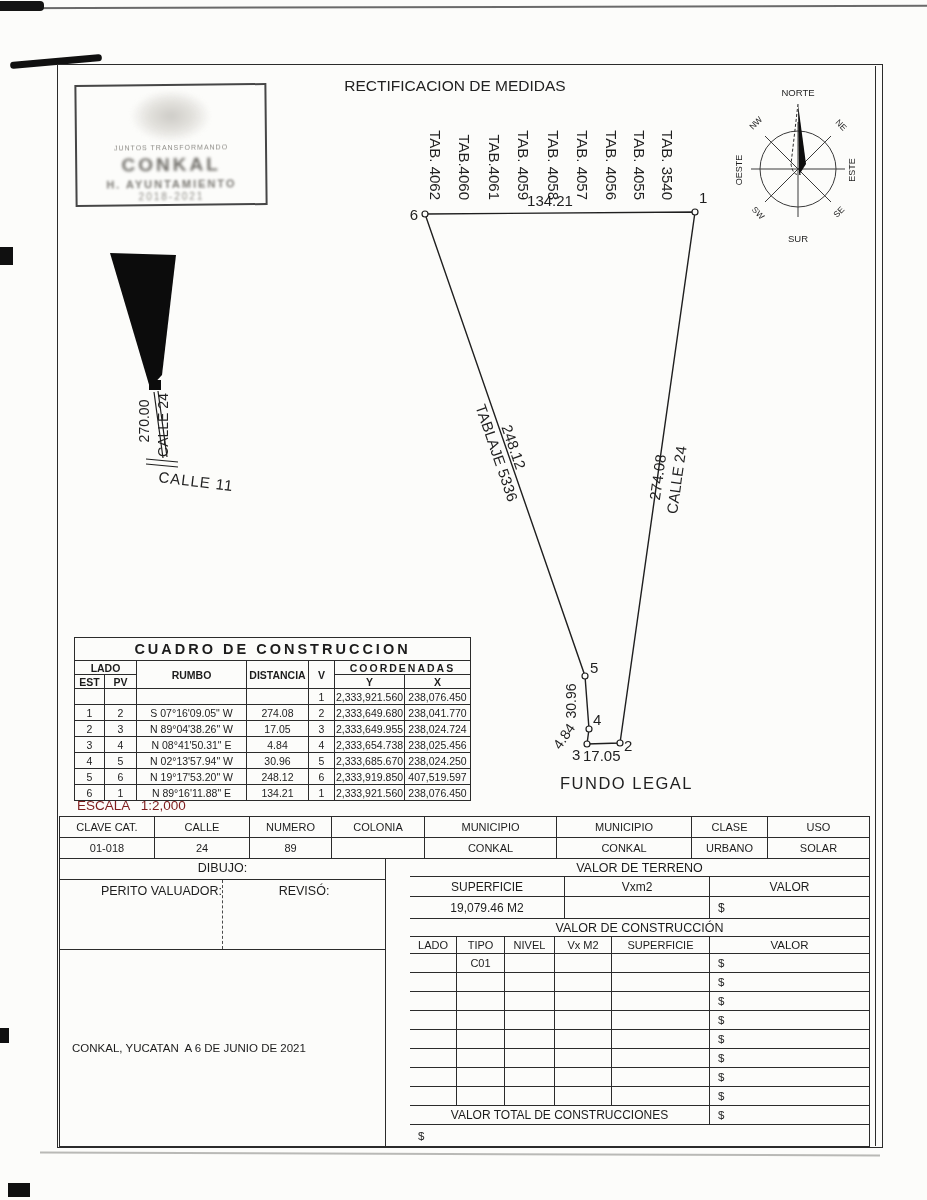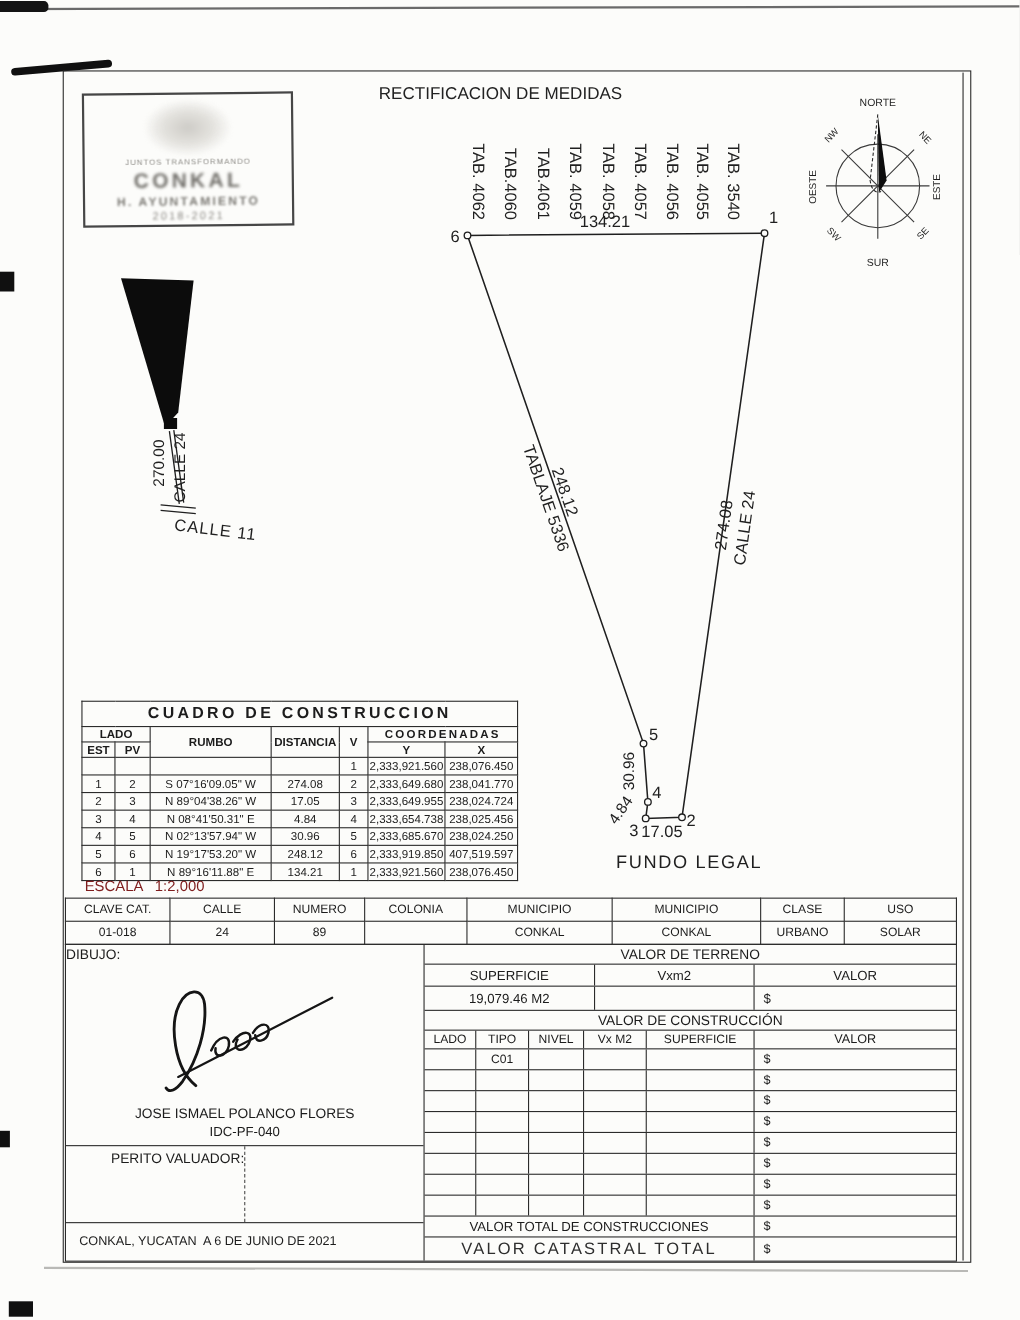--- a/index.html
+++ b/index.html
@@ -40,31 +40,31 @@
   .cuadro .coord{letter-spacing:2px;}
   .escala{position:absolute;left:77px;top:798px;font-size:13.5px;white-space:pre;color:#7f1d1d;}
   
   .info{position:absolute;left:59px;top:816px;border-collapse:collapse;table-layout:fixed;}
   .info td{border:1.4px solid #2b2b2b;height:20px;font-size:11px;text-align:center;padding:0;white-space:nowrap;overflow:hidden;}
   
   .bottom{position:absolute;left:59px;top:858px;width:811px;height:289px;border:1.4px solid #2b2b2b;
           box-sizing:border-box;display:flex;}
   .bcol-left{width:326px;border-right:1.4px solid #2b2b2b;box-sizing:border-box;display:flex;flex-direction:column;}
   .bcol-right{flex:1;display:flex;flex-direction:column;}
-  .dibujo-label{height:20px;text-align:left;font-size:12.5px;padding-top:2px;box-sizing:border-box;}
+  .dibujo-label{height:20px;text-align:center;font-size:12.5px;padding-top:2px;box-sizing:border-box;}
   .sig-area{height:162px;position:relative;}
   .sig-name{position:absolute;left:0;right:0;bottom:22px;text-align:center;font-size:12.5px;}
   .sig-id{position:absolute;left:0;right:0;bottom:5px;text-align:center;font-size:12px;}
   .perito-row{height:70px;border-top:1.4px solid #2b2b2b;display:flex;box-sizing:border-box;}
   .perito-cell{width:163px;border-right:1.2px dashed #4a4a4a;box-sizing:border-box;text-align:right;
                font-size:12.5px;padding-top:4px;}
   .reviso-cell{flex:1;text-align:center;font-size:12.5px;padding-top:4px;}
   .date-row{flex:1;border-top:1.4px solid #2b2b2b;display:flex;align-items:center;box-sizing:border-box;
             font-size:11.5px;padding-left:12px;white-space:pre;}
-  .vrow{border-bottom:1.3px solid #2b2b2b;box-sizing:border-box;display:flex;}
+  .vrow{border-bottom:1.3px solid #2b2b2b;box-sizing:border-box;display:flex;margin-left:24px;}
   .vtitle{height:18px;align-items:center;justify-content:center;font-size:12.5px;display:flex;}
   .vt-head{height:20px;}
   .vt-val{height:22px;}
   .vt-c1{width:155px;border-right:1.3px solid #2b2b2b;box-sizing:border-box;display:flex;align-items:center;justify-content:center;font-size:12px;}
   .vt-c2{width:145px;border-right:1.3px solid #2b2b2b;box-sizing:border-box;display:flex;align-items:center;justify-content:center;font-size:12px;}
   .vt-c3{flex:1;display:flex;align-items:center;font-size:12px;padding-left:8px;box-sizing:border-box;}
   .vt-c3.center{justify-content:center;padding-left:0;}
   .vc-head{height:17px;font-weight:normal;}
   .vc-row{height:19px;}
   .c-grupo{width:47px}.c-tipo{width:48px}.c-nivel{width:50px}.c-vxm2{width:57px}.c-sup{width:98px}
@@ -326,35 +326,23 @@
       <td>URBANO</td>
           <td>SOLAR</td>
     </tr>
   </tbody>
     </table>
 
   <div class="bottom">
 
     <div class="bcol-left">
       <div class="dibujo-label">DIBUJO:</div>
-      <div class="sig-area">
-        <svg width="326" height="118" viewBox="0 0 326 118">
-          <g fill="none" stroke="#151515" stroke-linecap="round">
-            <path d="M102,100 L242,28" stroke-width="2"></path>
-            <path d="M118,108 C98,92 94,52 103,34 C110,20 124,18 126,34 C128,56 120,84 106,104 C100,112 94,115 91,110" stroke-width="2.6"></path>
-            <path d="M132,76 c6,-14 18,-16 16,-4 c-2,10 -14,12 -12,2" stroke-width="2.2"></path>
-            <path d="M152,68 c8,-12 20,-10 14,2 c-5,9 -16,6 -10,-4" stroke-width="2.2"></path>
-            <path d="M170,60 c6,-10 16,-10 14,0 c-2,8 -12,10 -12,2" stroke-width="2.2"></path>
-          </g>
-        </svg>
-        <div class="sig-name">JOSE ISMAEL POLANCO FLORES</div>
-        <div class="sig-id">IDC-PF-040</div>
-      </div>
       <div class="perito-row">
         <div class="perito-cell">PERITO VALUADOR:</div>
+        <div class="reviso-cell">REVISÓ:</div>
       </div>
       <div class="date-row">CONKAL, YUCATAN  A 6 DE JUNIO DE 2021</div>
     </div>
 
     <div class="bcol-right">
       <div class="vrow vtitle">VALOR DE TERRENO</div>
       <div class="vrow vt-head">
         <div class="vt-c1">SUPERFICIE</div>
         <div class="vt-c2">Vxm2</div>
         <div class="vt-c3 center">VALOR</div>
@@ -435,19 +423,18 @@
         <div class="c-nivel"></div>
         <div class="c-vxm2"></div>
         <div class="c-sup"></div>
         <div class="c-valor">$</div>
       </div>
       <div class="vrow vc-total">
         <div class="lbl">VALOR TOTAL DE CONSTRUCCIONES</div>
         <div class="c-valor">$</div>
       </div>
       <div class="vrow vc-cat">
-        <div class="lbl">VALOR CATASTRAL TOTAL</div>
         <div class="c-valor">$</div>
       </div>
     </div>
   </div>
 
 </div>
 
 </body></html>

